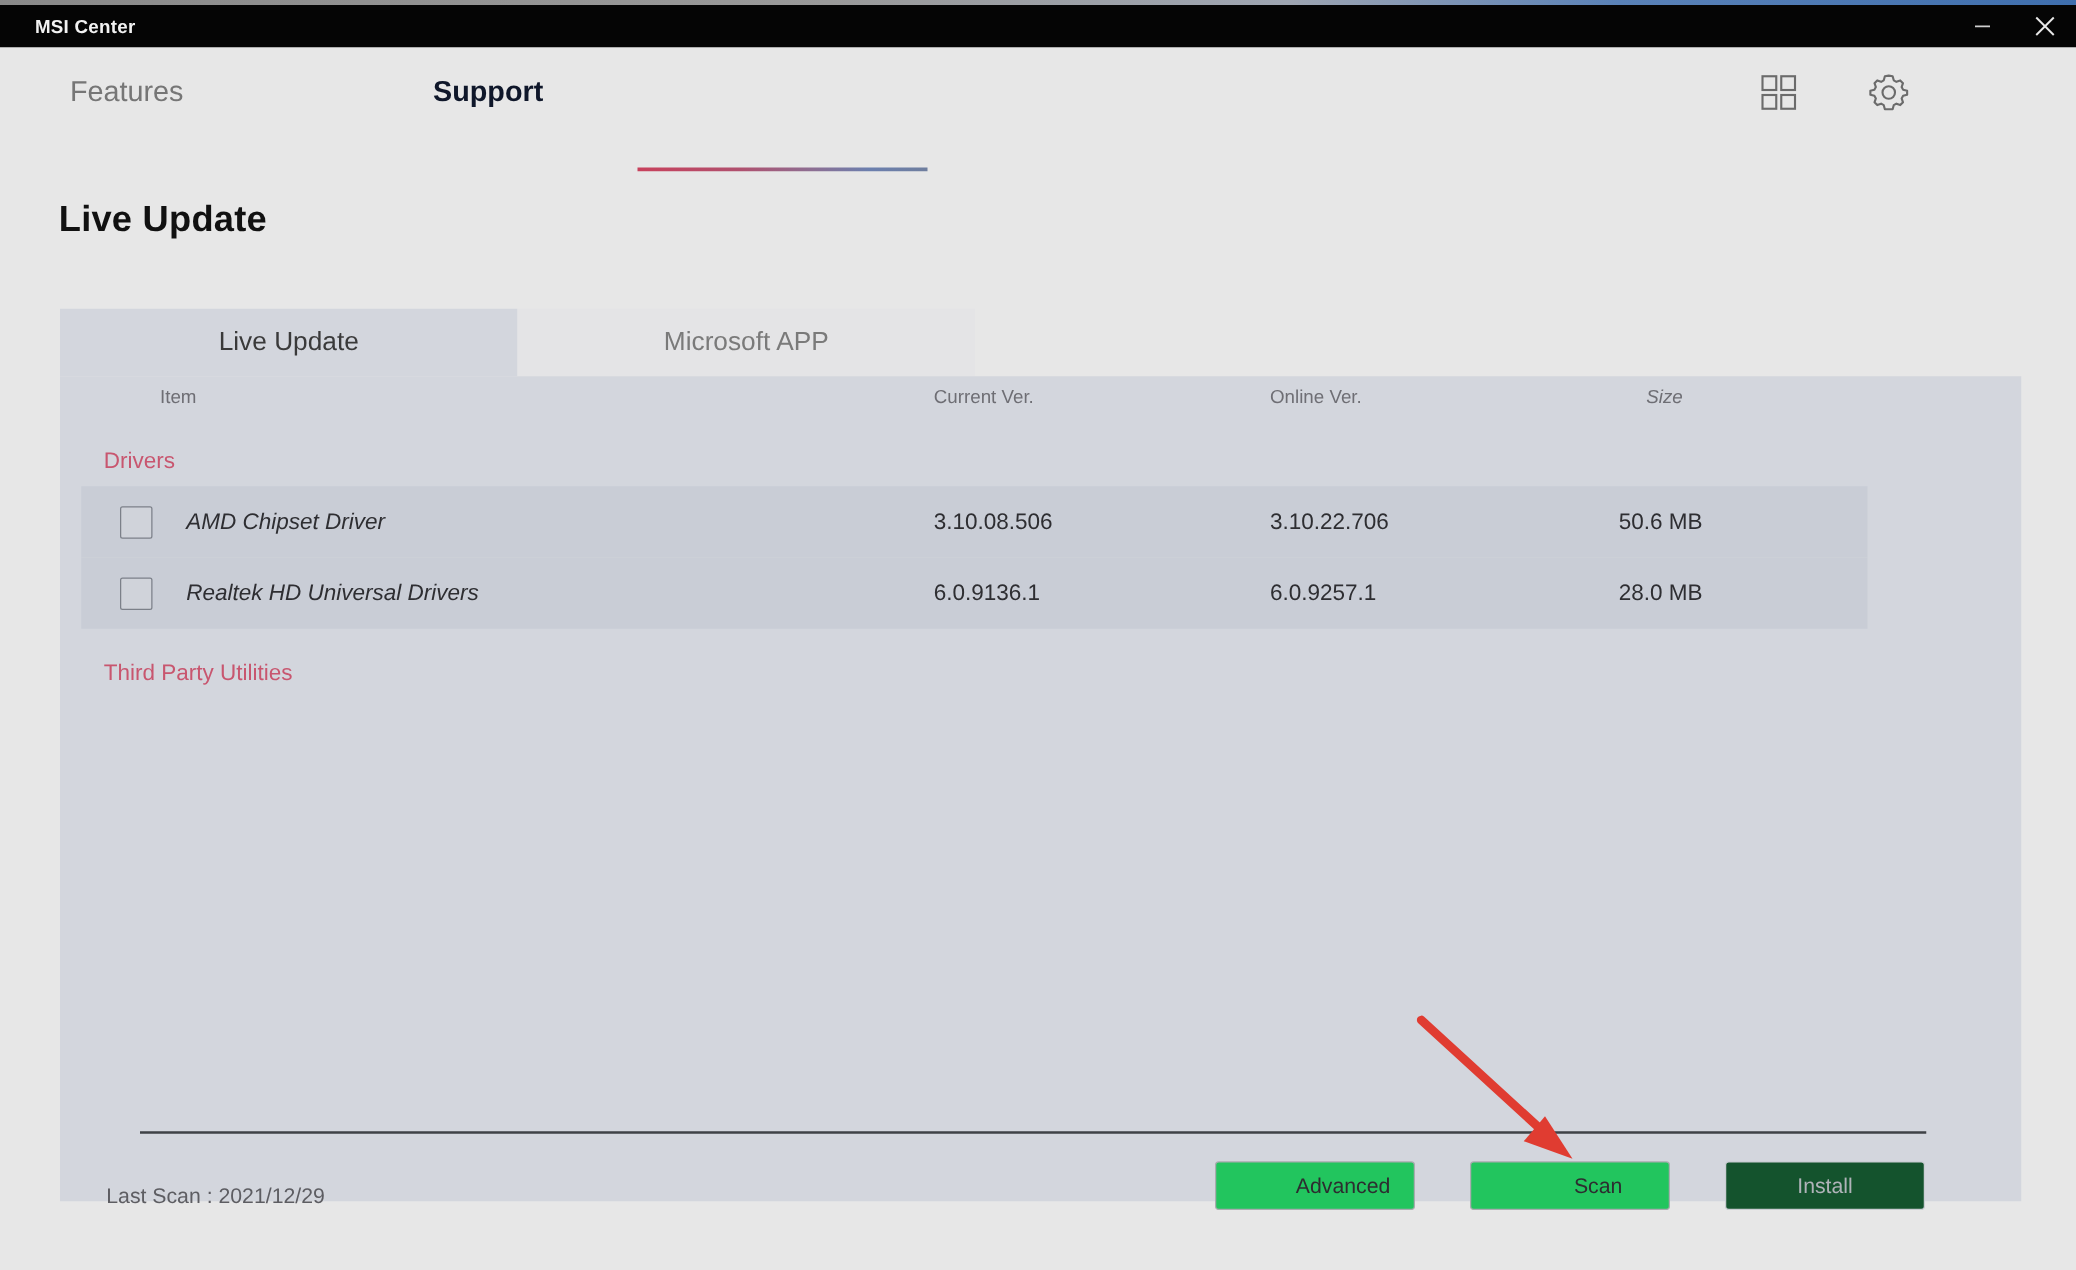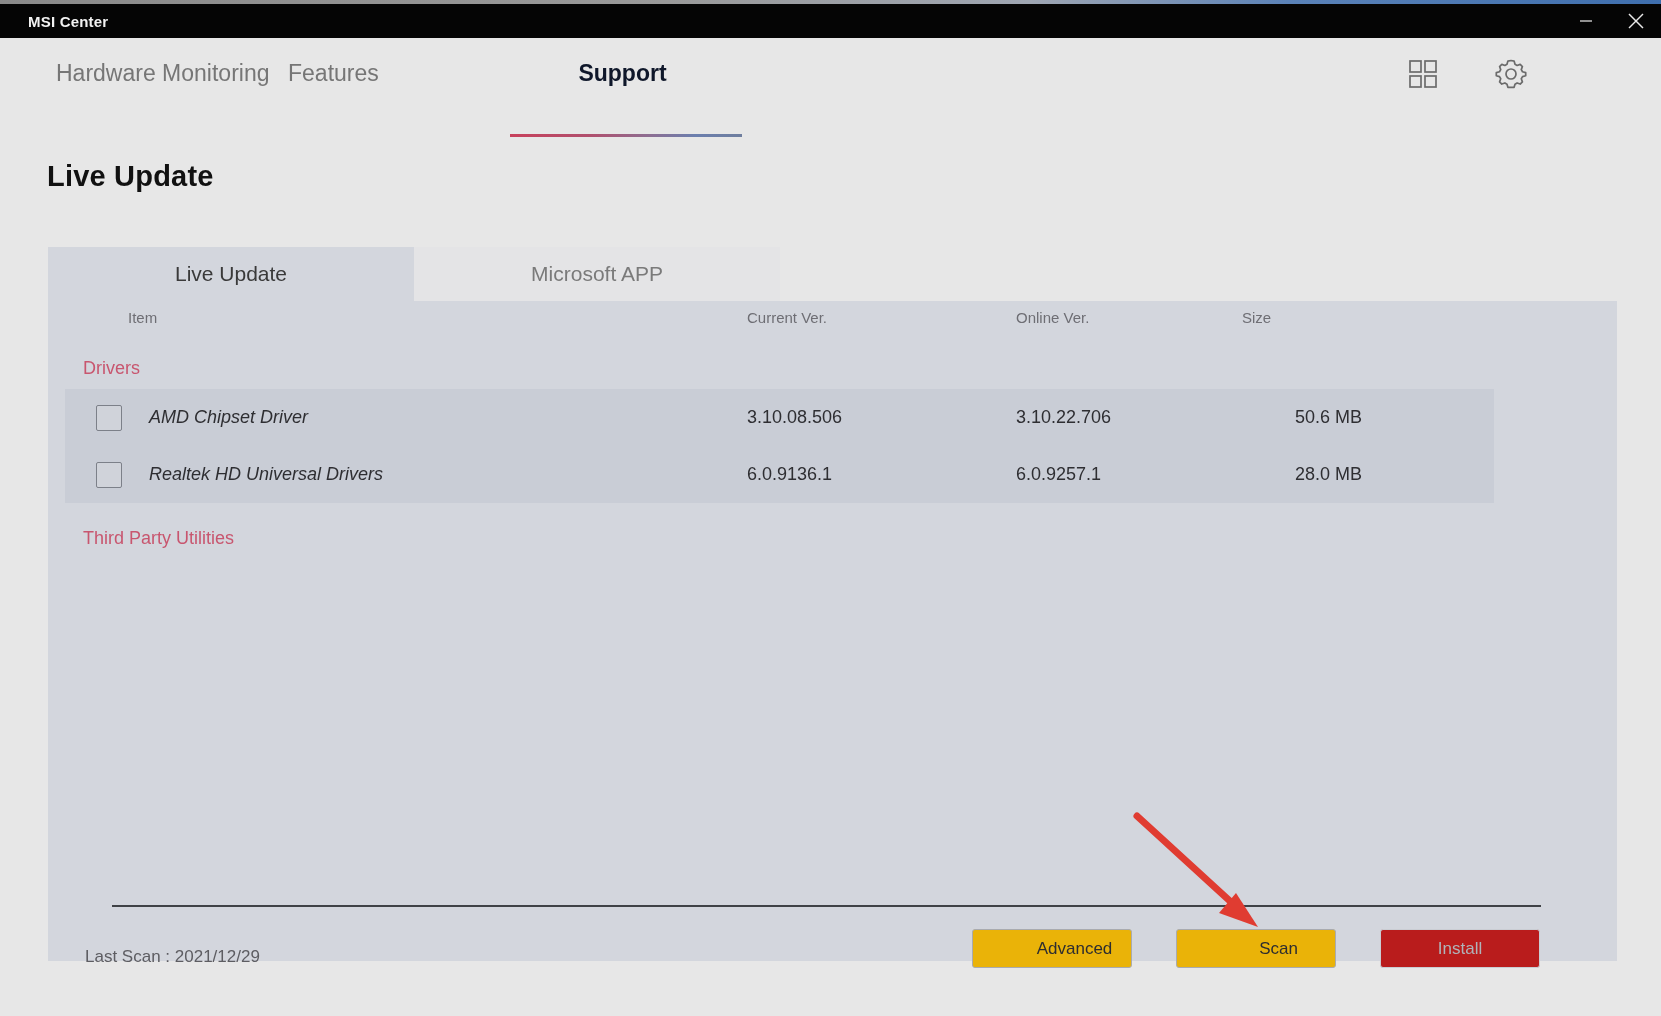--- a/index.html
+++ b/index.html
@@ -54,21 +54,21 @@
   .inner-tab.it1 { width:366px; background:#e4e4e6; }
 
   
   .panel { position:absolute; left:48px; top:301px; width:1569px; height:660px;
     background:#d3d6dd; }
 
   .col-head { position:absolute; top:8px; font-size:15px; color:#6e6e74; }
   .ch-item   { left:80px; }
   .ch-cur    { left:699px; }
   .ch-online { left:968px; }
-  .ch-size   { left:1194px; }
+  .ch-size   { left:1269px;font-style:italic; }
 
   .group-label { position:absolute; font-size:18px; color:#c8566f; }
   .gl-0 { left:35px; top:57px; }
   .gl-1 { left:35px; top:227px; }
 
   .row { position:absolute; left:17px; width:1429px; height:57px;
     background:#c9cdd6; display:flex; align-items:center; }
   .row.r0 { top:88px; }
   .row.r1 { top:145px; }
   .row.r2 { top:258px; }
@@ -81,22 +81,22 @@
   .c-size   { left:1230px; }
 
   
   .divider { position:absolute; left:64px; top:604px; width:1429px; height:2px;
     background:#3f4246; }
   .last-scan { position:absolute; left:37px; top:646px; font-size:17px; color:#5d5d62; }
 
   .footer-btns { position:absolute; right:77px; top:628px; display:flex; gap:44px; }
   .btn { width:160px; height:39px; display:flex; align-items:center; justify-content:center;
     font-size:17px; border-radius:3px; cursor:default; }
-  .btn.enabled { background:#eab308; border:1px solid #a9abaf; color:#2d2d30;padding-left:45px; }
-  .btn.disabled { background:#b91c1c; border:1px solid #cacdd3; color:#b0b3b9; }
+  .btn.enabled { background:#22c55e; border:1px solid #a9abaf; color:#2d2d30;padding-left:45px; }
+  .btn.disabled { background:#14532d; border:1px solid #cacdd3; color:#b0b3b9; }
 
   
   .arrow-layer { position:absolute; left:0; top:0; width:1661px; height:1016px;
     pointer-events:none; }
 </style>
 </head>
 <body>
 
 <div id="app">
 
@@ -114,23 +114,20 @@
         <svg width="22" height="22" viewBox="0 0 22 22">
           <line x1="4" y1="4" x2="18" y2="18" stroke="#e8e8e8" stroke-width="1.5"></line>
           <line x1="18" y1="4" x2="4" y2="18" stroke="#e8e8e8" stroke-width="1.5"></line>
         </svg>
       </div>
     </div>
   </div>
 
   <div class="navbar">
     <div class="nav-tabs">
-      <div class="nav-tab t0">
-        <span>Hardware Monitoring</span>
-      </div>
       <div class="nav-tab t1">
         <span>Features</span>
       </div>
       <div class="nav-tab t2 active">
         <span>Support</span>
       </div>
     </div>
     <div class="nav-underline"></div>
 
     <div class="nav-icons">

